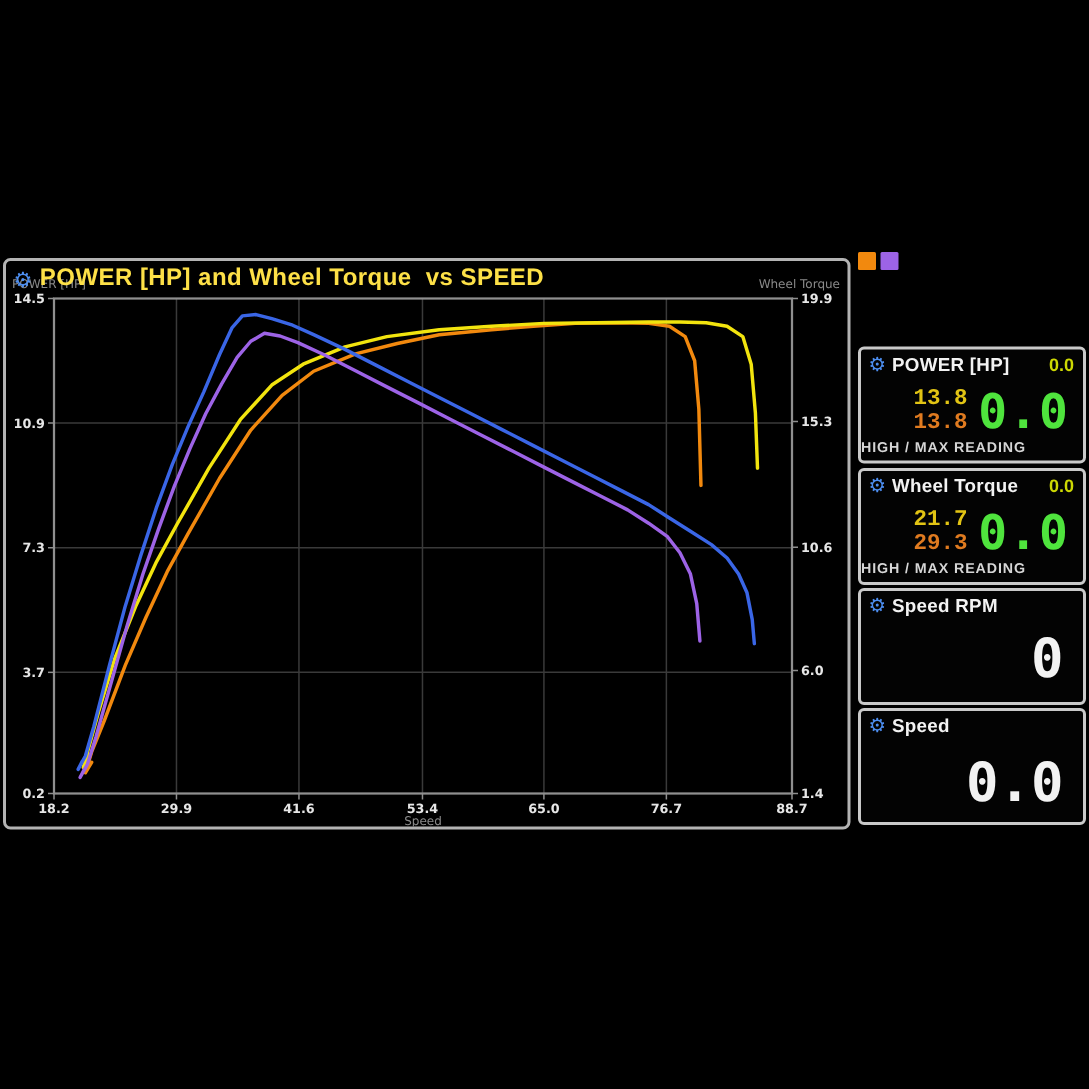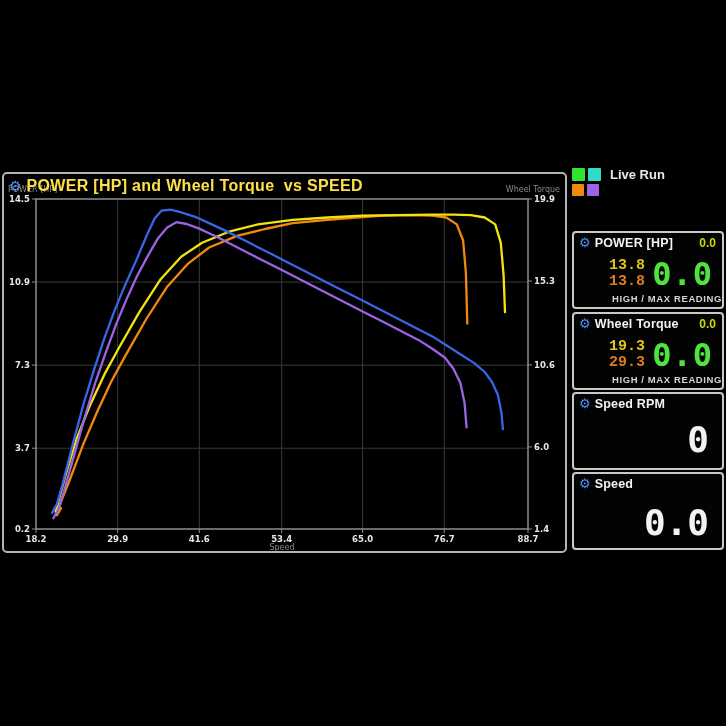--- a/index.html
+++ b/index.html
@@ -25,21 +25,21 @@
   .p-head .gear{font-size:13px;}
   .p-title{color:#f2f2f2;font-size:12.5px;font-weight:bold;letter-spacing:0.2px;flex:1 1 auto;}
   .p-cur{color:#cdd803;font-size:12px;font-weight:bold;}
   .p-maxes{position:absolute;left:28px;top:25px;width:50px;text-align:center;font-family:Liberation Mono, monospace;}
   .v-yellow{color:#e2c414;font-size:15px;font-weight:bold;line-height:16px;}
   .v-orange{color:#e07b20;font-size:15px;font-weight:bold;line-height:16px;}
   .p-live{position:absolute;right:9px;top:22px;font-family:"DejaVu Sans Mono",monospace;
     font-weight:bold;font-size:32px;letter-spacing:1px;}
   .green{color:#4fe43d;}
   .white{color:#f2f2f2;}
-  .p-foot{position:absolute;bottom:3px;left:0;right:0;text-align:right;color:#d5d5d5;
+  .p-foot{position:absolute;bottom:3px;left:0;right:0;text-align:left;color:#d5d5d5;
     font-size:9.5px;font-weight:bold;letter-spacing:0.6px;}
   .big-digit{position:absolute;font-family:"DejaVu Sans Mono",monospace;font-weight:bold;}
 </style>
 </head>
 <body>
 
 <div class="screen">
 
   <div class="chart-window">
     <svg id="chart-svg" class="chart-svg" width="561" height="377">
@@ -94,25 +94,20 @@
         <polyline points="52.2,338.9 49.4,344.3 54.3,335.4 59.9,317.5 70.4,280.1 80.9,242.6 91.3,208.7 101.8,178.4 112.3,149.9 122.7,124.9 133.2,101.7 143.7,82.1 154.1,64.2 163.2,53.5 172.3,48.2 182.7,50.0 194.6,54.4 212.1,62.5 233.0,73.2 253.9,83.9 274.9,94.6 295.8,105.3 316.7,116.0 337.7,126.7 358.6,137.4 379.5,148.1 397.0,157.0 414.4,165.9 428.4,174.8 441.0,183.8 449.3,194.5 456.3,208.7 460.5,228.4 462.6,253.3" fill="none" stroke="#9d63e6" stroke-width="2.3" stroke-linejoin="round" stroke-linecap="round"></polyline>
         <polyline points="50.8,333.6 48.1,338.9 52.9,330.0 58.5,310.4 69.0,269.4 79.5,230.1 89.9,196.2 100.4,164.1 110.9,135.6 121.3,110.6 131.8,87.4 142.3,62.5 150.6,44.6 157.6,36.6 166.7,35.7 177.2,38.4 191.1,42.8 205.1,49.1 226.0,58.9 246.9,69.6 267.9,80.3 288.8,91.0 309.8,101.7 330.7,112.4 351.6,123.1 372.6,133.8 393.5,144.5 410.9,153.4 428.4,162.4 442.3,171.3 456.3,180.2 470.3,189.1 480.7,198.0 488.4,208.7 494.0,221.2 497.5,239.1 498.9,255.1" fill="none" stroke="#3a66e6" stroke-width="2.3" stroke-linejoin="round" stroke-linecap="round"></polyline>
       </svg>
     <div class="chart-title">
       <span class="gear">⚙</span>
       <span class="txt">POWER [HP] and Wheel Torque  vs SPEED</span>
     </div>
   </div>
 
   <div class="legend">
-    <div class="legend-row">
-      <span class="sw" style="background: rgb(46, 230, 46);"></span>
-      <span class="sw" style="background: rgb(46, 220, 200);"></span>
-      <span class="legend-label">Live Run</span>
-    </div>
     <div class="legend-row small">
       <span class="sw" style="background: rgb(242, 137, 14);"></span>
       <span class="sw" style="background: rgb(157, 99, 230);"></span>
     </div>
   </div>
 
   <div class="panel" style="top:231px;">
     <div class="p-head">
       <span class="gear">⚙</span>
       <span class="p-title">POWER [HP]</span>
@@ -126,21 +121,21 @@
     <div class="p-foot">HIGH / MAX READING</div>
   </div>
 
   <div class="panel" style="top:312px;">
     <div class="p-head">
       <span class="gear">⚙</span>
       <span class="p-title">Wheel Torque</span>
       <span class="p-cur">0.0</span>
     </div>
     <div class="p-maxes">
-      <div class="v-yellow">19.3</div>
+      <div class="v-yellow">21.7</div>
       <div class="v-orange">29.3</div>
     </div>
     <div class="p-live green">0.0</div>
     <div class="p-foot">HIGH / MAX READING</div>
   </div>
 
   <div class="panel" style="top:392px;">
     <div class="p-head">
       <span class="gear">⚙</span>
       <span class="p-title">Speed RPM</span>

